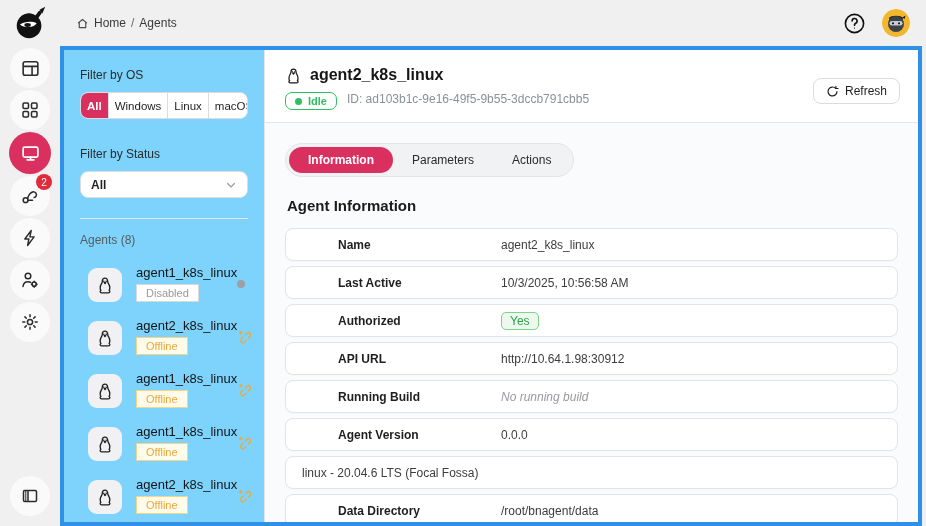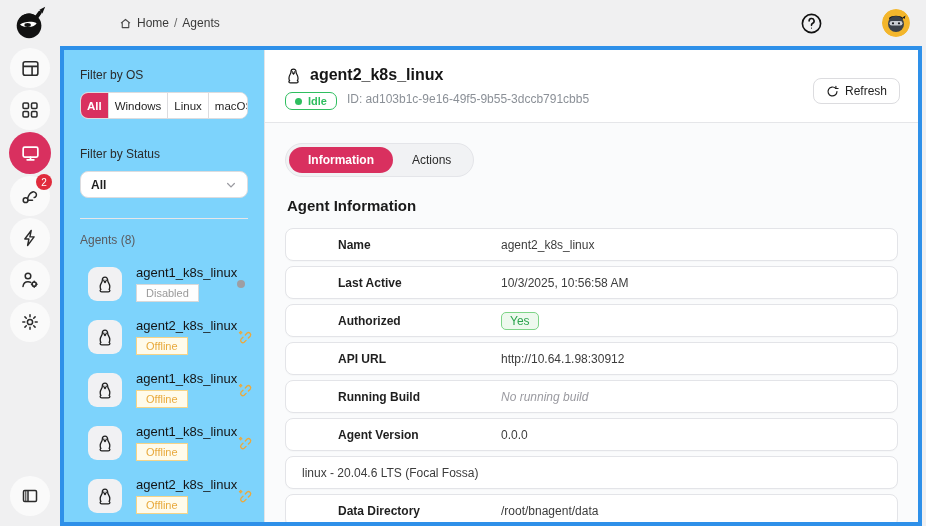--- a/index.html
+++ b/index.html
@@ -1,20 +1,20 @@
 <!DOCTYPE html>
 <html><head>
 <meta charset="utf-8">
 <style>
   * { margin:0; padding:0; box-sizing:border-box; }
   html,body { width:926px; height:526px; overflow:hidden; }
   body { font-family:"Liberation Sans", sans-serif; background:#f0f0f1; color:#1f1f1f; }
 
   
-  .topbar { height:46px; display:flex; align-items:center; padding:0 16px 0 8px;gap:43px; }
+  .topbar { height:46px; display:flex; align-items:center; padding:0 16px 0 8px; }
   .logo { width:44px; height:42px; display:flex; align-items:center; justify-content:center; }
   .breadcrumb { display:flex; align-items:center; gap:5px; margin-left:24px; font-size:12px; color:#3a3a3a; }
   .breadcrumb .sep { color:#6b6b6b; }
   .topbar-spacer { flex:1; }
   .help-btn { width:24px; height:24px; border-radius:50%; display:flex; align-items:center; justify-content:center; margin-right:16px; cursor:pointer; background:transparent; border:none; }
   .avatar { width:28px; height:28px; border-radius:50%; overflow:hidden; cursor:pointer; }
 
   
   .shell { display:flex; height:480px; }
   .rail { width:60px; display:flex; flex-direction:column; align-items:center; padding-top:2px; }
@@ -31,21 +31,21 @@
   .filter-label { font-size:12px; color:#2b2b2b; margin:4px 0 10px; }
   .seg { display:flex; border:1px solid #dcdcdf; border-radius:8px; overflow:hidden; height:27px; background:#fff; }
   .seg-item { flex:1 1 auto; border:none; background:#fff; font-size:11.5px; color:#1f1f1f; cursor:pointer; border-right:1px solid #dcdcdf; font-family:inherit; padding:0 6px; white-space:nowrap; }
   .seg-item:last-child { border-right:none; }
   .seg-item.active { background:#d9305f; color:#fff; font-weight:bold; }
   .status-block { margin-top:28px; }
   .select { margin-top:10px; height:27px; border:1px solid #dcdcdf; border-radius:8px; background:#fff; display:flex; align-items:center; padding:0 10px; font-size:12px; cursor:pointer; }
   .select .chev { margin-left:auto; color:#9a9aa0; display:flex; }
   .panel-divider { border:none; border-top:1px solid #e6e6e9; margin:20px 0 14px; }
   .agents-header { font-size:12px; color:#5a5a5e; margin-bottom:10px; }
-  .agent-row { display:flex; align-items:center; padding:8px 4px 8px 8px; cursor:pointer; height:53px; }
+  .agent-row { display:flex; align-items:flex-end; padding:8px 4px 8px 8px; cursor:pointer; height:53px; }
   .agent-ico { width:34px; height:34px; border-radius:9px; background:#f1f1f3; display:flex; align-items:center; justify-content:center; flex-shrink:0; color:#1f1f1f; }
   .agent-mid { margin-left:14px; display:flex; flex-direction:column; }
   .agent-name { font-size:13px; color:#141414; margin-bottom:4px; white-space:nowrap; }
   .pill { display:inline-block; font-size:11px; padding:2px 9px; border-radius:0; width:max-content; }
   .pill.disabled { color:#9a9a9a; border:1px solid #d9d9d9; background:#fefefe; }
   .pill.offline { color:#e8a93c; border:1px solid #f5d488; background:#fffbeb; }
   .agent-status { margin-left:auto; align-self:center; display:flex; align-items:center; }
   .dot-gray { width:8px; height:8px; border-radius:50%; background:#9e9ea3; }
 
   
@@ -345,20 +345,21 @@
                 <path d="M12.2 1.6v2.7h2.7" stroke-width="1.4"></path>
               </svg>
           </span>
           <span>Refresh</span>
         </button>
       </div>
 
       <div class="detail-body">
         <div class="tabs" id="tabs">
             <button class="tab active">Information</button>
+            <button class="tab">Parameters</button>
             <button class="tab">Actions</button>
           </div>
         <h2 class="section-title">Agent Information</h2>
         <div class="info-rows" id="info-rows">
             <div class="info-row">
               <span class="info-label">Name</span>
               <span class="info-value">agent2_k8s_linux</span>
             </div>
             <div class="info-row">
               <span class="info-label">Last Active</span>

